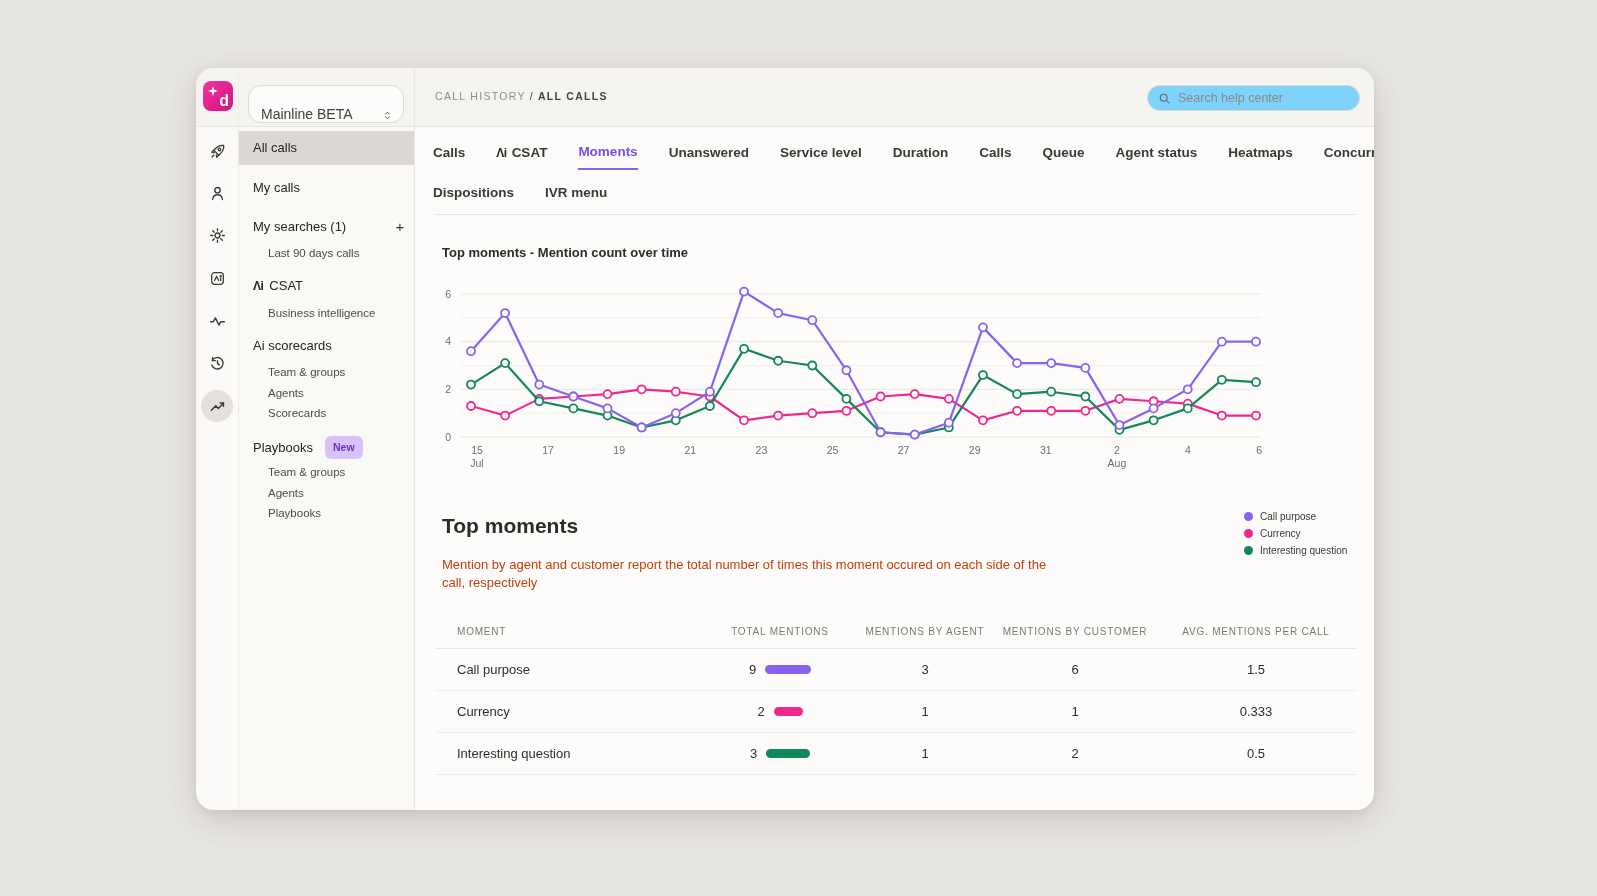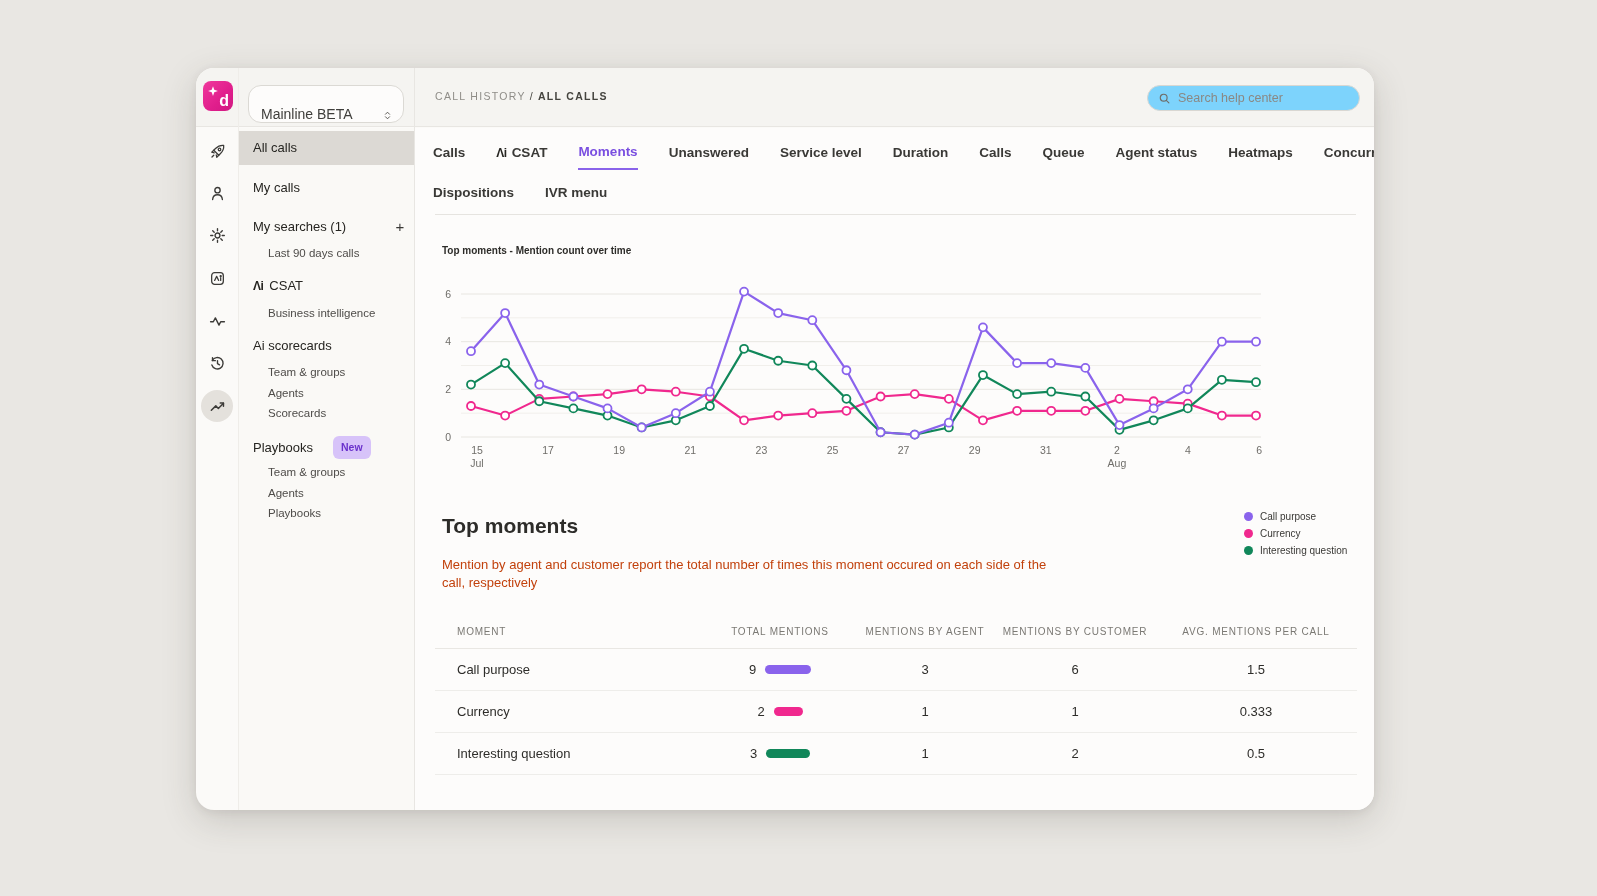--- a/index.html
+++ b/index.html
@@ -29,42 +29,42 @@
   .sidebar { position:absolute; left:43px; top:60px; bottom:0; width:175px; background:#faf9f6; font-size:13px; color:#262521; }
   .dropdown { position:absolute; left:52px; top:17px; width:156px; height:38px; border:1px solid #dbd9d4;
               border-radius:13px; background:#fdfcfb; display:flex; align-items:flex-end; padding:0 10px 0 12px;
               font-size:14px; color:#3f3e3b; }
   .dropdown .chev { margin-left:auto; width:11px; height:13px; color:#55534f; }
   .side-item { position:absolute; left:0; width:100%; height:20px; line-height:20px; padding-left:14px; color:#262521; }
   .side-item.selected { height:34px; line-height:34px; background:#dcd9d4; }
   .side-sub { position:absolute; left:0; width:100%; height:18px; line-height:18px; padding-left:29px; font-size:11.5px; color:#4e4c49; }
   .plus-btn { position:absolute; left:152px; width:18px; height:18px; font-size:15px; color:#3a3936; text-align:center; line-height:18px; }
   .ai-glyph { font-weight:700; font-size:12px; letter-spacing:-0.5px; color:#262521; margin-right:6px; }
-  .badge-new { display:inline-block; margin-left:20px; background:#d7c3f9; color:#6b33cc; font-size:10.5px; font-weight:600;
+  .badge-new { display:inline-block; margin-left:12px; background:#d7c3f9; color:#6b33cc; font-size:10.5px; font-weight:600;
                padding:1px 8px 2px; border-radius:6px; vertical-align:1px; }
 
   
   .main { position:absolute; left:219px; top:60px; right:0; bottom:0; background:#fdfcfb; }
   .breadcrumb { position:absolute; left:20px; top:-38px; font-size:10.5px; letter-spacing:1.3px; color:#8f8d88; font-weight:500; }
   .breadcrumb .cur { color:#45443f; font-weight:600; }
   .breadcrumb .sep { color:#45443f; margin:0 4px; }
   .search-box { position:absolute; right:14px; top:-43px; width:213px; height:26px; border:1px solid #d9d7d2;
                 border-radius:13px; background:#7dd3fc; display:flex; align-items:center; padding:0 10px; }
   .search-box svg { width:13px; height:13px; color:#6f6d69; flex:none; }
   .search-box input { border:none; outline:none; background:transparent; margin-left:7px; font-size:12.5px; color:#3f3e3b; width:160px; font-family:"Liberation Sans",sans-serif; }
   .search-box input::placeholder { color:#8a8884; opacity:1; }
 
   .tabs-row { position:absolute; left:18px; display:flex; gap:31px; font-size:13.5px; font-weight:600; color:#3a3936; }
   .tabs-row.r1 { top:16px; }
   .tabs-row.r2 { top:57px; }
   .tab { padding-bottom:9px; white-space:nowrap; display:flex; align-items:center; gap:5px; }
   .tab.active { color:#7a4fe0; border-bottom:2px solid #8a63ea; }
   .tabs-divider { position:absolute; left:20px; right:18px; top:86px; height:1px; background:#e6e4e0; }
 
-  .chart-title { position:absolute; left:27px; top:117px; font-size:10px; font-weight:700; color:#2d2c29; }
+  .chart-title { position:absolute; left:27px; top:117px; font-size:13px; font-weight:700; color:#2d2c29; }
   .chart-wrap { position:absolute; left:20px; top:151px; width:880px; height:195px; }
 
   .section-title { position:absolute; left:27px; top:386px; font-size:21px; font-weight:700; color:#2d2c29; }
   .section-desc { position:absolute; left:27px; top:428px; width:628px; font-size:13px; line-height:18px; color:#c2410c; }
 
   .legend { position:absolute; left:829px; top:383px; }
   .legend-row { display:flex; align-items:center; margin-bottom:6px; height:11px; }
   .legend-dot { width:9px; height:9px; border-radius:50%; margin-right:7px; flex:none; }
   .legend-label { font-size:10px; color:#3a3936; white-space:nowrap; }
 

